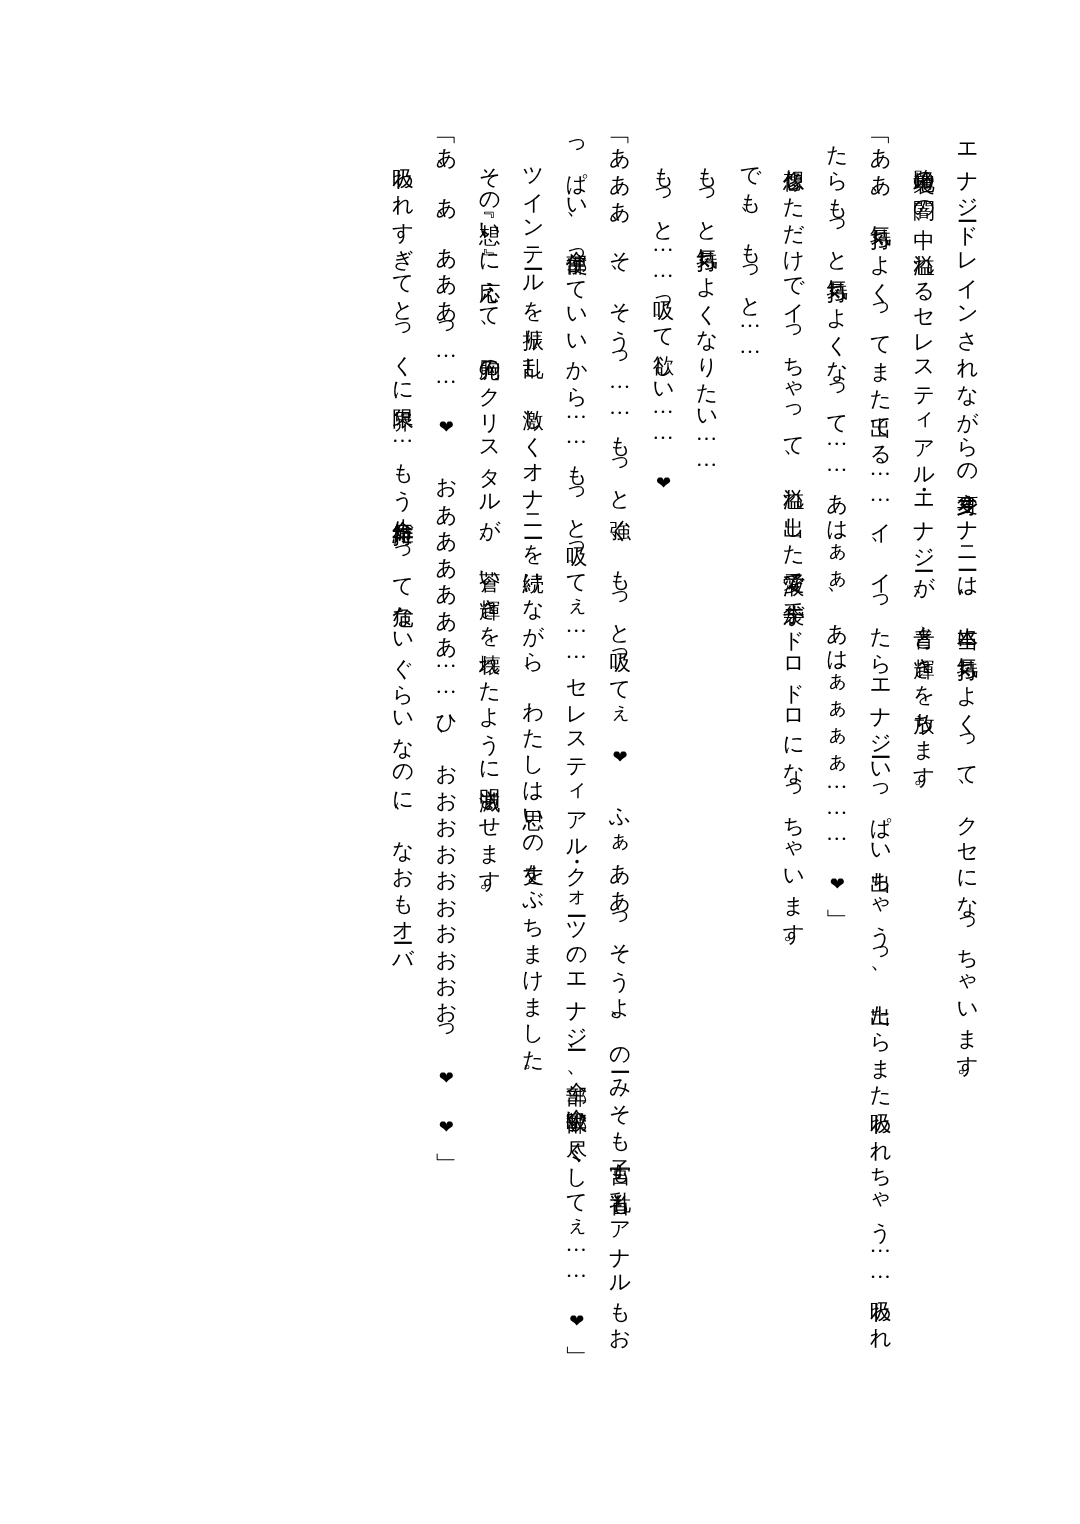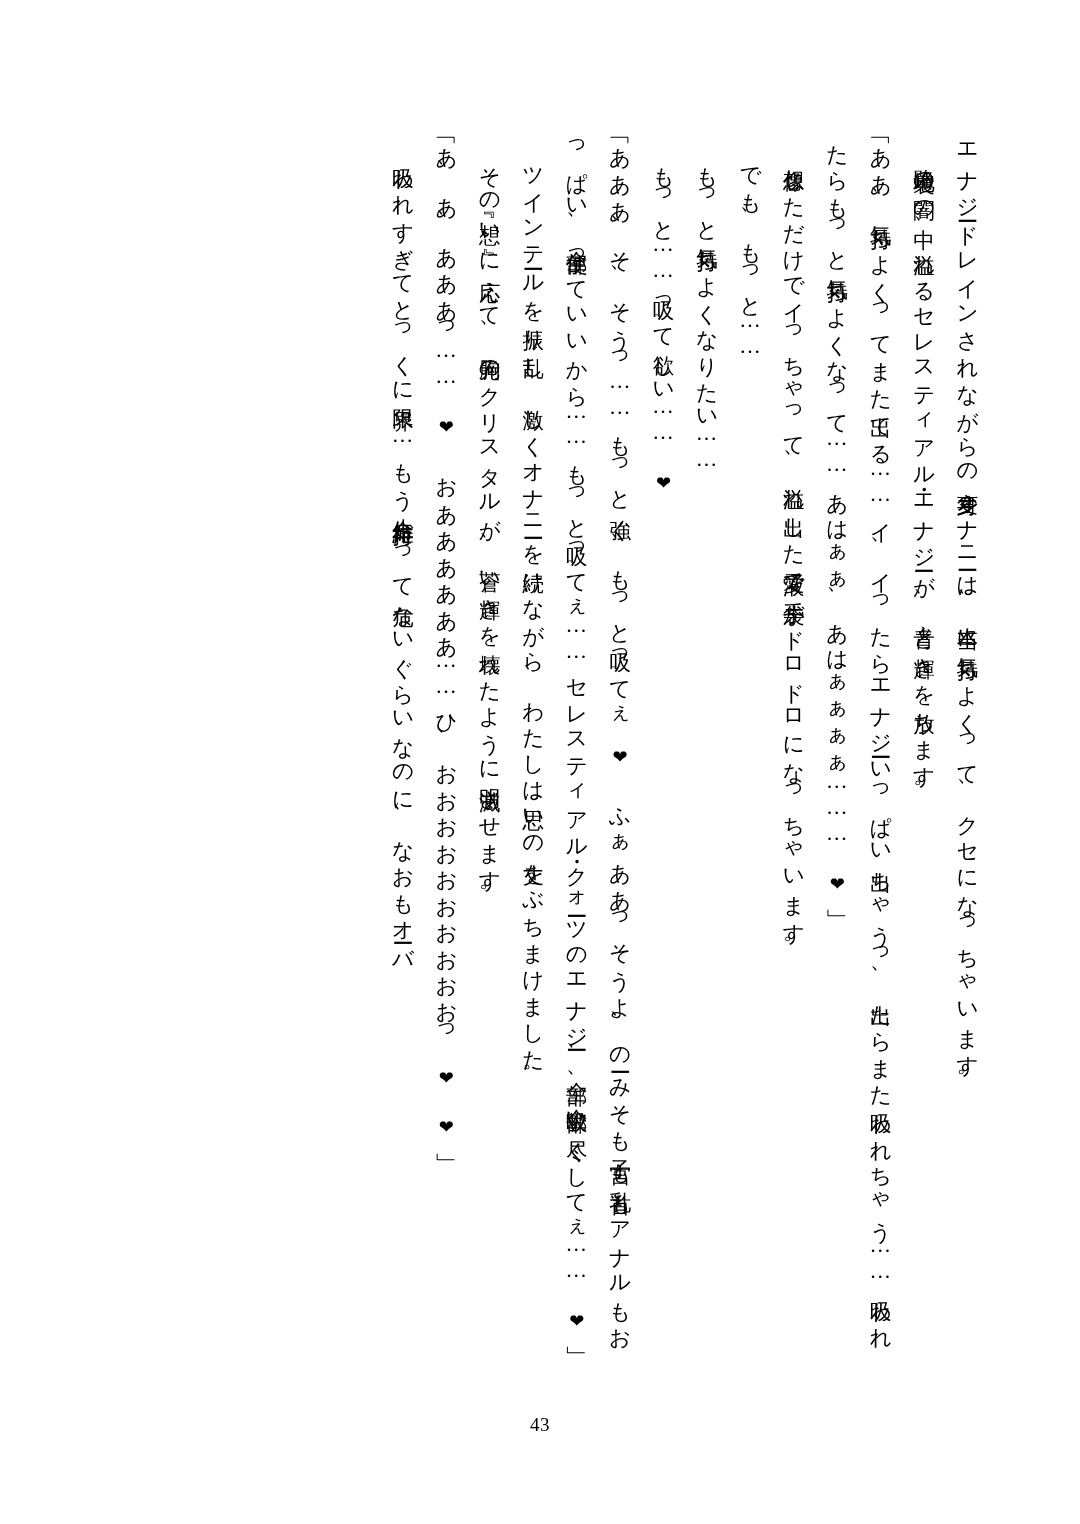--- a/index.html
+++ b/index.html
@@ -76,15 +76,14 @@
       <p class="indent">でも、もっと……</p>
       <p class="indent">もっと気持ちよくなりたい……</p>
       <p class="indent">もっと……吸って欲しい…… <span class="heart">❤</span></p>
       <p>「あああ、そ、そうっ……もっと強く、もっと吸ってぇ <span class="heart">❤</span>　ふぁああっそうよ、のーみそも子宮も乳首もアナルもおっぱい、全部使っていいから……もっと吸ってぇ……セレスティアル・クォーツのエナジー、全部、全部吸い尽くしてぇ…… <span class="heart">❤</span>」</p>
       <p class="indent">ツインテールを振り乱し、激しくオナニーを続けながら、わたしは思いの丈をぶちまけました。</p>
       <p class="indent">その『想い』に応えて、胸元のクリスタルが、蒼い輝きを壊れたように明滅させます。</p>
       <p>「あ、あ、あああっ…… <span class="heart">❤</span>　おああああああ……ひ、おおおおおおおおおおっ <span class="heart">❤</span> <span class="heart">❤</span>」</p>
       <p class="indent">吸われすぎてとっくに限界……もう生命維持だって危ないぐらいなのに、なおもオーバ</p>
     </div>
 
-  <div class="page-number">43</div>
 
 </div>
 
 </body></html>

